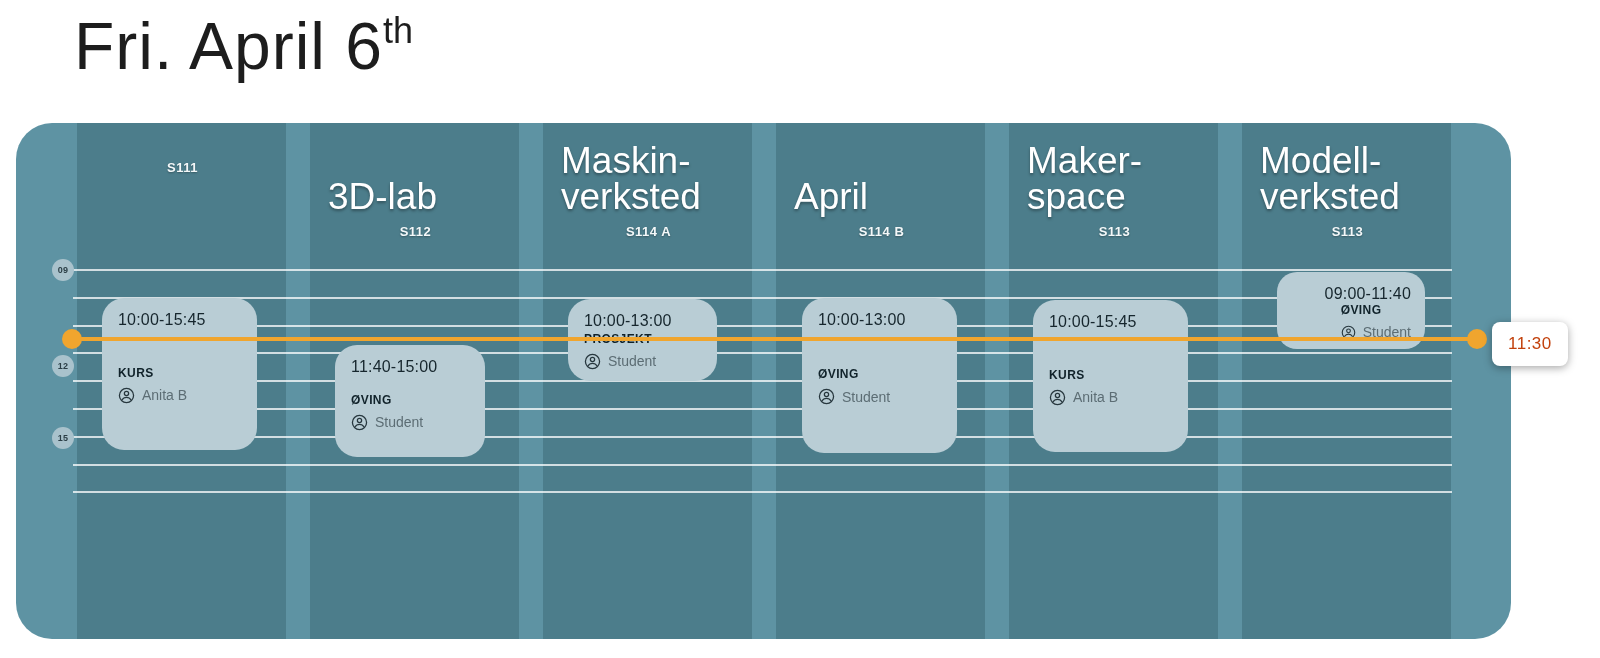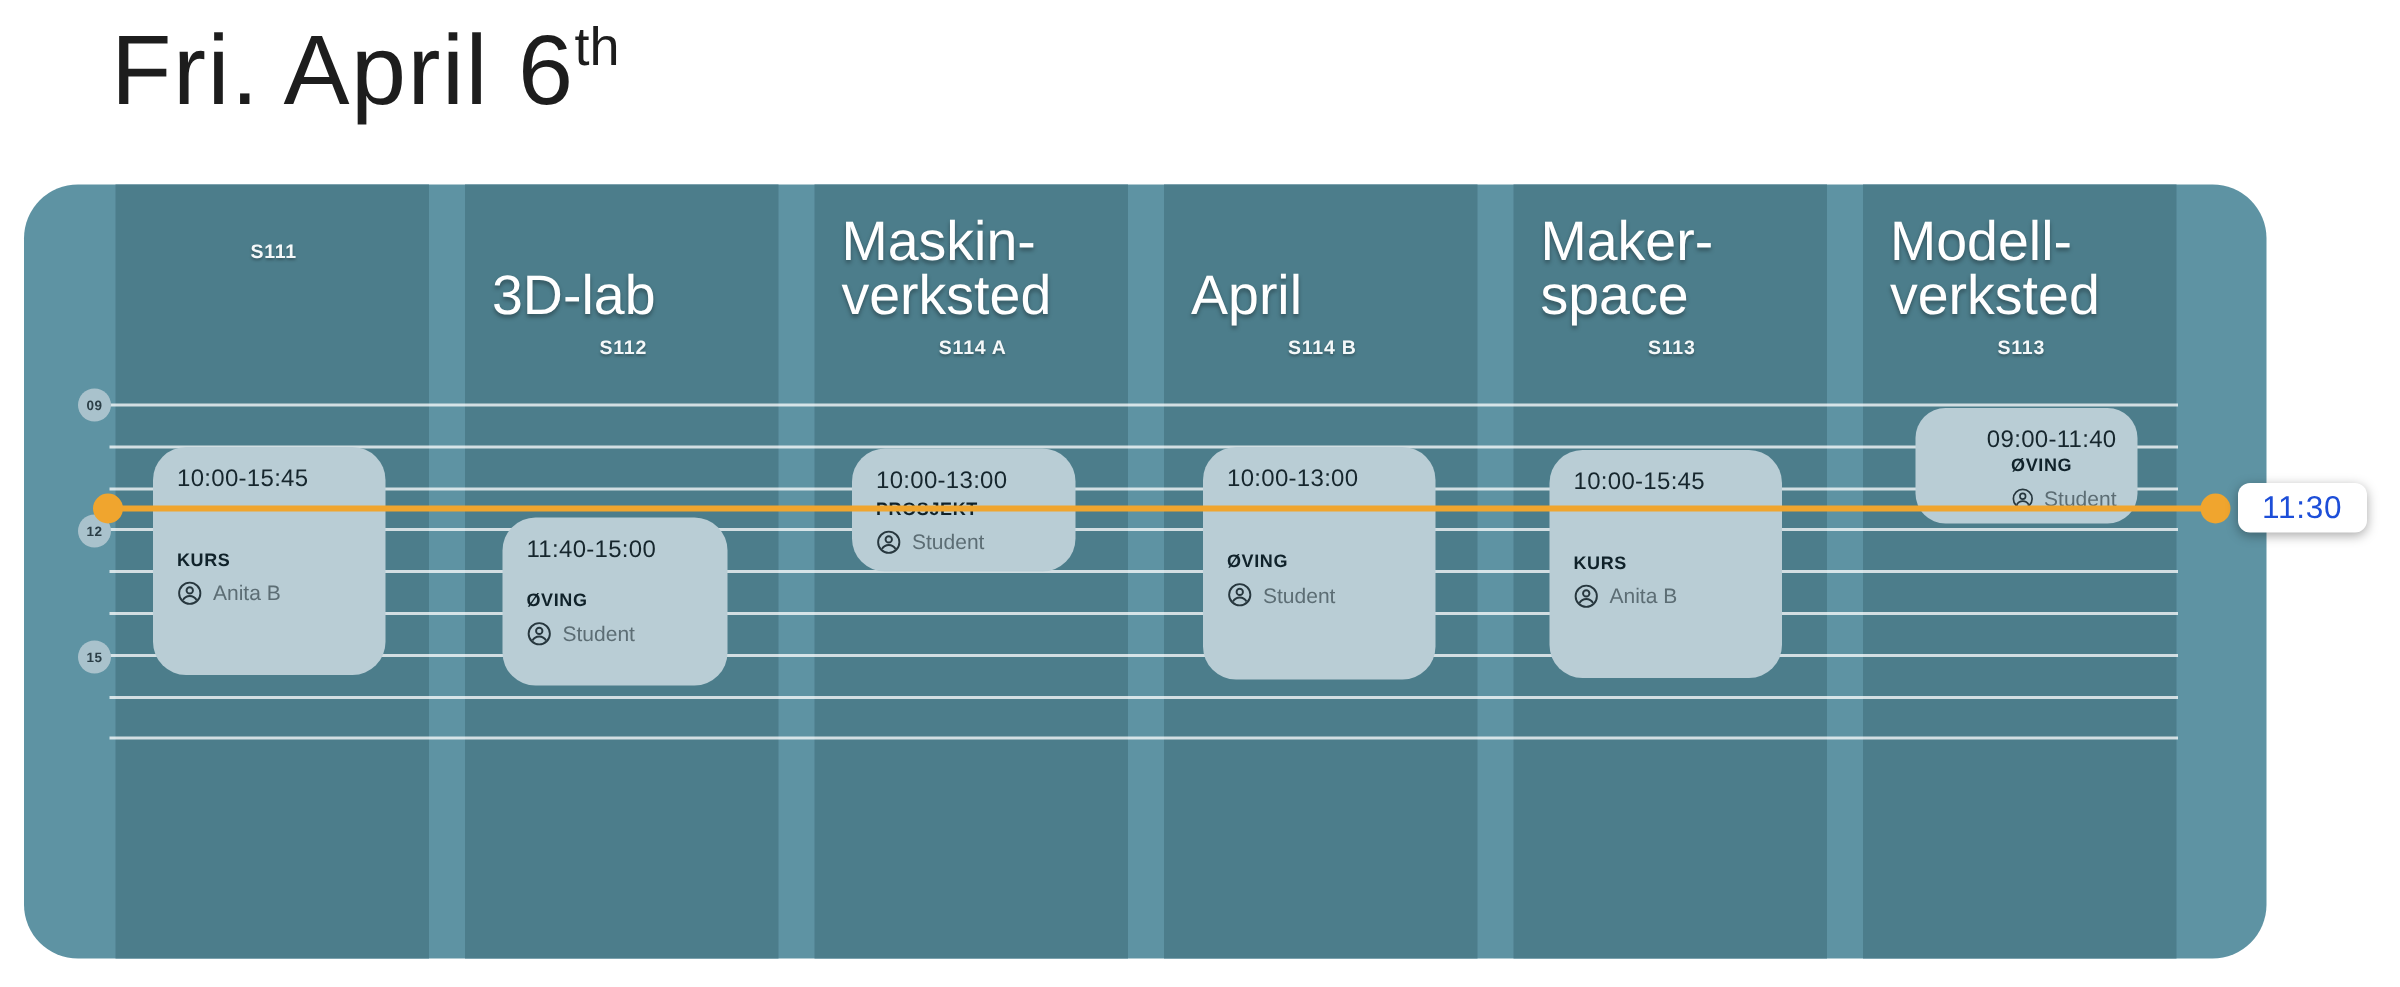--- a/index.html
+++ b/index.html
@@ -66,24 +66,24 @@
     position:absolute; left:56px; top:214px; width:1405px; height:4px;
     background:var(--c-accent); z-index:5; border-radius:2px;
   }
   .now-dot{
     position:absolute; top:206px; width:20px; height:20px; border-radius:50%;
     background:var(--c-accent); z-index:5;
   }
   .now-dot.left{ left:46px; }
   .now-dot.right{ left:1451px; }
   .now-chip{
-    position:absolute; left:1476px; top:199px; height:33px; z-index:6;
+    position:absolute; left:1476px; top:199px; height:44px; z-index:6;
     background:#ffffff; border-radius:8px; padding:0 16px;
     display:flex; align-items:center; box-shadow:0 2px 8px rgba(0,0,0,0.35);
-    font-size:21px; font-weight:500; color:#1d4ed8; letter-spacing:0.5px;
+    font-size:17px; font-weight:500; color:#c2410c; letter-spacing:0.5px;
   }
 </style>
 </head>
 <body>
 
 <div class="page-title"><span>Fri. April 6</span><sup>th</sup></div>
 
 <div class="board">
 
   <div class="col" style="left:61px">
@@ -114,21 +114,21 @@
   <div class="gridline" style="top:174px"></div>
   <div class="gridline" style="top:202px"></div>
   <div class="gridline" style="top:229px"></div>
   <div class="gridline" style="top:257px"></div>
   <div class="gridline" style="top:285px"></div>
   <div class="gridline" style="top:313px"></div>
   <div class="gridline" style="top:341px"></div>
   <div class="gridline" style="top:368px"></div>
 
   <div class="tick" style="top:136px">09</div>
-  <div class="tick" style="top:220px">12</div>
+  <div class="tick" style="top:232px">12</div>
   <div class="tick" style="top:304px">15</div>
 
   <div class="card" style="left:86px; top:175px; width:155px; height:152px;">
     <div class="card-time">10:00-15:45</div>
     <div class="card-body">
       <div class="card-type">KURS</div>
       <div class="card-person">
         <span>
             <svg width="17" height="17" viewBox="0 0 24 24">
               <circle cx="12" cy="12" r="10" fill="none" stroke="#27373E" stroke-width="1.8"></circle>

